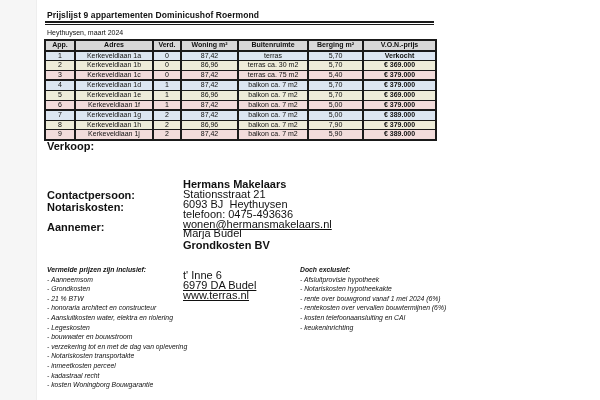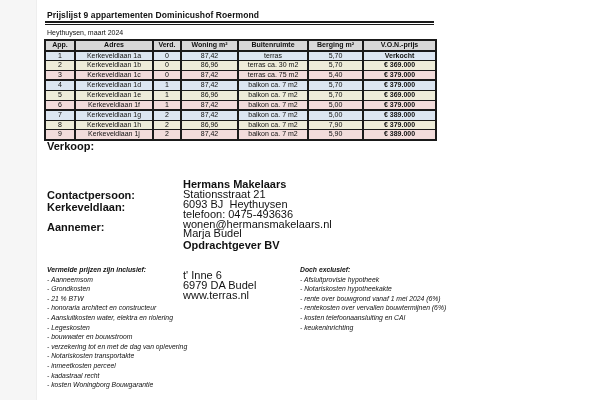--- a/index.html
+++ b/index.html
@@ -54,21 +54,21 @@
   td.bold { font-weight: bold; }
 
   
   .lbl {
     position: absolute; left: 47px; font-size: 11px; font-weight: bold; white-space: pre;
   }
   .val {
     position: absolute; left: 183px; font-size: 11px; white-space: pre; margin-top: 38px;
   }
   .val.bold { font-weight: bold; }
-  .val.link, a.val { color: #111; text-align: right; }
+  .val.link, a.val { text-decoration: underline; color: #111; text-align: right; }
 
   
   .list-block { position: absolute; top: 265px; font-size: 6.8px; font-style: italic; }
   .list-incl { left: 47px; }
   .list-excl { left: 300px; }
   .list-block .heading { font-weight: bold; line-height: 9.6px; white-space: pre; }
   .list-block .item { line-height: 9.6px; white-space: pre; }
 </style>
 </head>
 <body>
@@ -189,22 +189,22 @@
   <div class="lbl" style="top:140px">Verkoop:</div>
   <div class="val bold" style="top:140px">Hermans Makelaars</div>
   <div class="val" style="top:150px">Stationsstraat 21</div>
   <div class="val" style="top:160px">6093 BJ  Heythuysen</div>
   <div class="val" style="top:170px">telefoon: 0475-493636</div>
   <div class="val link" style="top:180px">wonen@hermansmakelaars.nl</div>
 
   <div class="lbl" style="top:189px">Contactpersoon:</div>
   <div class="val" style="top:189px">Marja Budel</div>
 
-  <div class="lbl" style="top:201px">Kerkeveldlaan:</div>
-  <div class="val bold" style="top:201px">Opdrachtgever BV</div>
+  <div class="lbl" style="top:201px">Notariskosten:</div>
+  <div class="val bold" style="top:201px">Grondkosten BV</div>
 
   <div class="lbl" style="top:221px">Aannemer:</div>
   <div class="val" style="top:231px">t' Inne 6</div>
   <div class="val link" style="top:241px">6979 DA Budel</div>
   <div class="val link" style="top:251px">www.terras.nl</div>
 
   <div class="list-block list-incl">
     <div class="heading">Vermelde prijzen zijn inclusief:</div>
     <div>
         <div class="item">- Aanneemsom</div>

